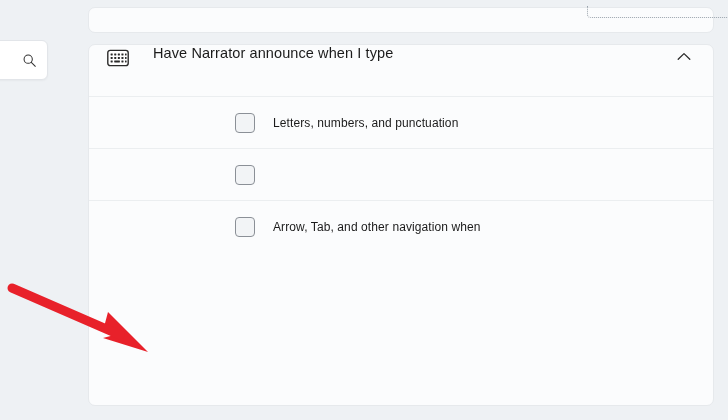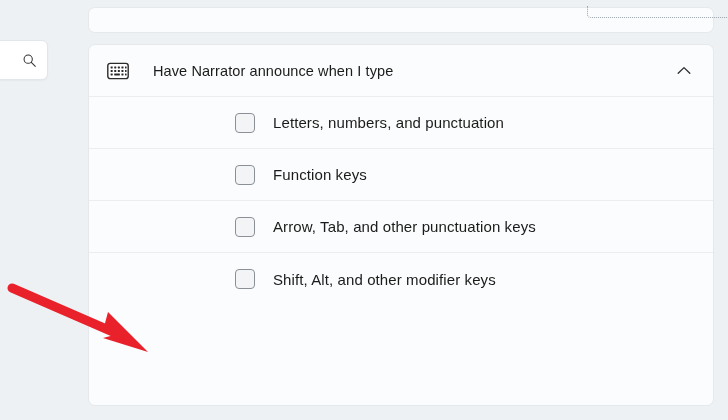--- a/index.html
+++ b/index.html
@@ -69,21 +69,20 @@
     border: 1px solid #e6e9ec;
     border-radius: 7px;
     box-sizing: border-box;
     overflow: hidden;
   }
 
   
   .card-header {
     height: 52px;
     display: flex;
-    align-items: center;
     padding: 0 18px 0 16px;
     box-sizing: border-box;
     border-bottom: 1px solid #ebeef0;
     cursor: pointer;
   }
   .header-icon {
     width: 26px;
     height: 26px;
     display: flex;
     align-items: center;
@@ -132,21 +131,21 @@
   }
   .checkbox.checked {
     background: #4c5661;
     border-color: #4c5661;
   }
   .checkbox svg { display: none; }
   .checkbox.checked svg { display: block; }
 
   .opt-label {
     margin-left: 18px;
-    font-size: 15px;
+    font-size: 12px;
     color: #1b1b1b;
     letter-spacing: 0.1px;
   }
 
   
   .arrow-overlay {
     position: absolute;
     left: 0;
     top: 278px;
     width: 160px;
@@ -207,37 +206,30 @@
       
     </span>
     <span class="opt-label">Letters, numbers, and punctuation</span>
   </div>
 
 
   <div class="opt-row">
     <span class="checkbox">
       
     </span>
-    <span class="opt-label">Function keys</span>
   </div>
 
   <div class="opt-row">
     <span class="checkbox">
       
     </span>
-    <span class="opt-label">Arrow, Tab, and other punctuation keys</span>
-  </div>
-
-
-  <div class="opt-row">
-    <span class="checkbox">
-      
-    </span>
-    <span class="opt-label">Shift, Alt, and other modifier keys</span>
-  </div>
+    <span class="opt-label">Arrow, Tab, and other navigation when</span>
+  </div>
+
+
 
 </div>
 
 <div class="arrow-overlay">
   <svg width="160" height="78" viewBox="0 0 160 78" xmlns="http://www.w3.org/2000/svg">
     <path d="M12 10 L118 56 L103 60 L148 74 L108 34 L104 49 Z" fill="#e8212a"></path>
     <path d="M12 10 L120 57" stroke="#e8212a" stroke-width="9" stroke-linecap="round"></path>
   </svg>
 </div>
 

